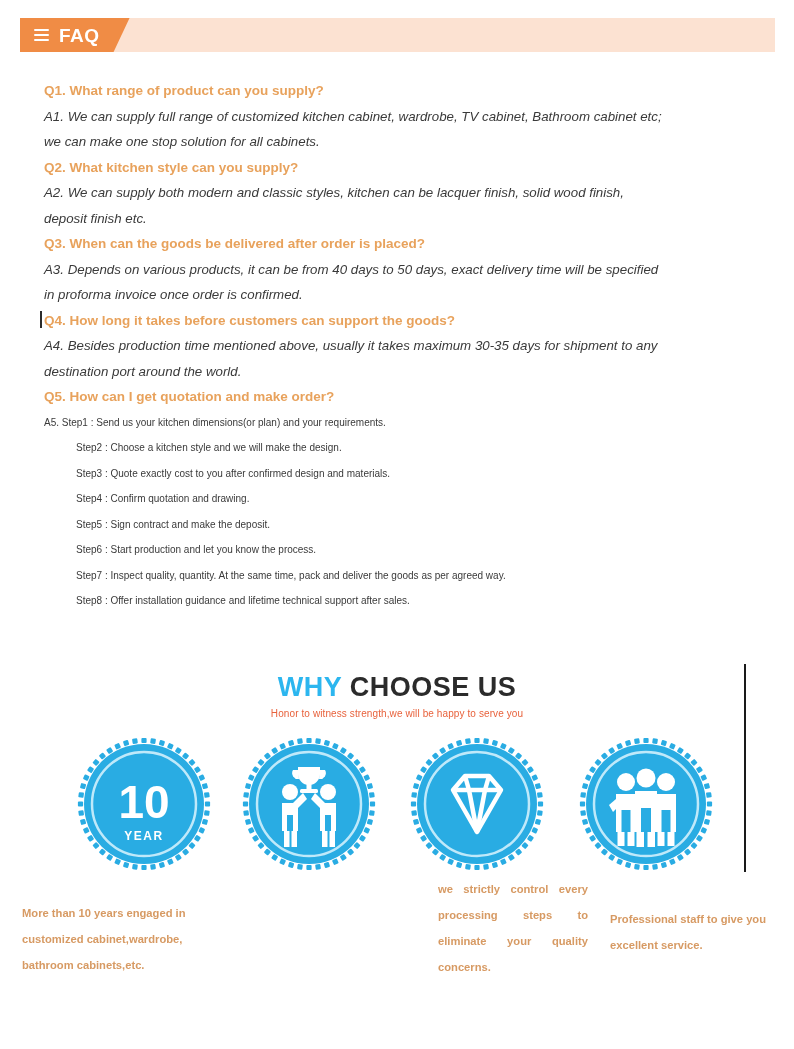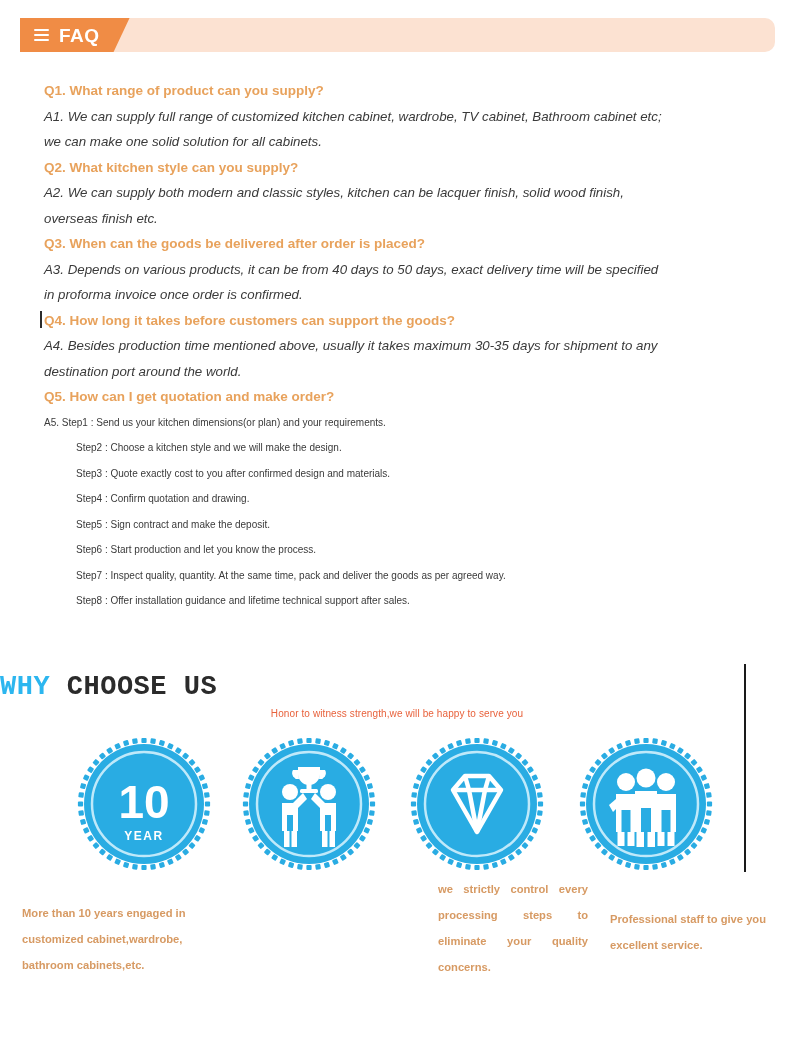--- a/index.html
+++ b/index.html
@@ -16,21 +16,20 @@
   }
 
   
   .faq-header {
     position: absolute;
     left: 20px;
     top: 18px;
     width: 755px;
     height: 34px;
     background: #fce2d2;
-    border-radius: 10px;
   }
   .faq-tab {
     position: absolute;
     left: 0;
     top: 0;
     height: 34px;
     padding: 0 30px 0 14px;
     background: #f08c45;
     display: flex;
     align-items: center;
@@ -107,25 +106,25 @@
     left: 0;
     top: 628px;
     width: 794px;
     height: 370px;
   }
   .banner-title {
     position: absolute;
     top: 46px;
     left: 0;
     width: 794px;
+    text-align: center;
     font-size: 27px;
     font-weight: bold;
     letter-spacing: 0.5px;
     line-height: 1;
-    font-family: Liberation Mono, monospace;
   }
   .banner-title .why { color: #2cb6ef; }
   .banner-title .rest { color: #2b2b2b; }
   .banner-sub {
     position: absolute;
     top: 80px;
     left: 0;
     width: 794px;
     text-align: center;
     font-size: 10px;
@@ -193,25 +192,25 @@
         <i></i>
       </span>
     <span class="faq-title">FAQ</span>
   </div>
 </div>
 
 <div class="faq-body">
 
   <div class="q-line">Q1. What range of product can you supply?</div>
   <div class="a-line">A1. We can supply full range of customized kitchen cabinet, wardrobe, TV cabinet, Bathroom cabinet etc;</div>
-  <div class="a-line">we can make one solid solution for all cabinets.</div>
+  <div class="a-line">we can make one stop solution for all cabinets.</div>
 
   <div class="q-line">Q2. What kitchen style can you supply?</div>
   <div class="a-line">A2. We can supply both modern and classic styles, kitchen can be lacquer finish, solid wood finish,</div>
-  <div class="a-line">overseas finish etc.</div>
+  <div class="a-line">deposit finish etc.</div>
 
   <div class="q-line">Q3. When can the goods be delivered after order is placed?</div>
   <div class="a-line">A3. Depends on various products, it can be from 40 days to 50 days, exact delivery time will be specified</div>
   <div class="a-line">in proforma invoice once order is confirmed.</div>
 
   <div class="q-line has-caret">Q4. How long it takes before customers can support the goods?</div>
   <div class="a-line">A4. Besides production time mentioned above, usually it takes maximum 30-35 days for shipment to any</div>
   <div class="a-line">destination port around the world.</div>
 
   <div class="q-line">Q5. How can I get quotation and make order?</div>

